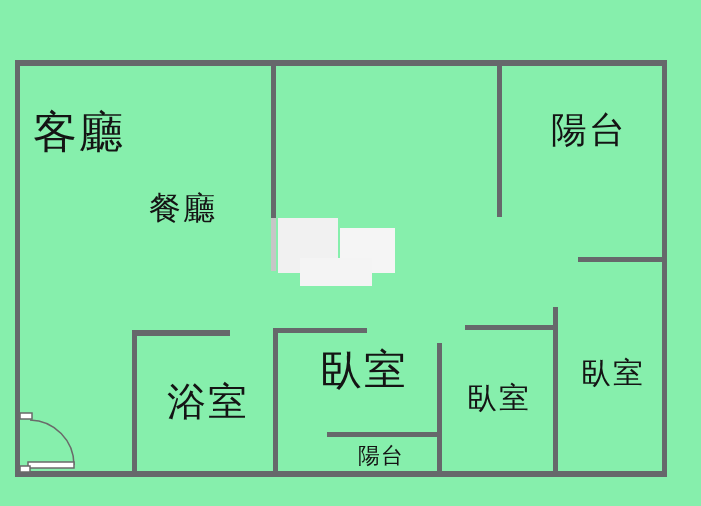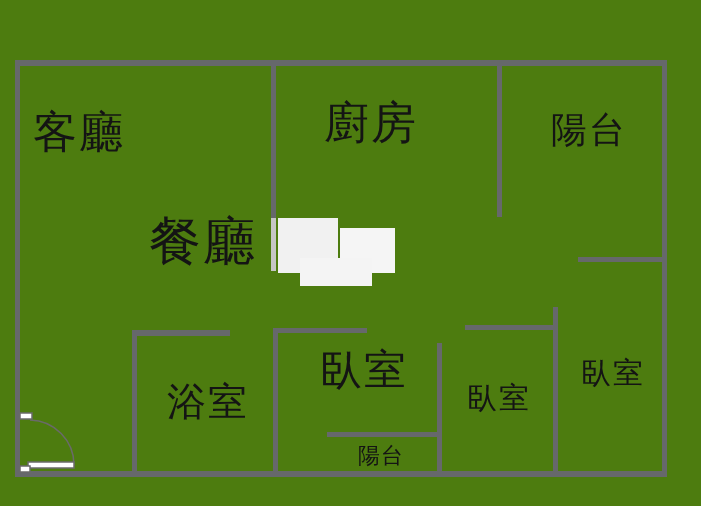--- a/index.html
+++ b/index.html
@@ -1,29 +1,29 @@
 <!DOCTYPE html>
 <html><head>
 <meta charset="utf-8">
 <style>
   html,body{margin:0;padding:0;background:#ffffff;}
   .canvas{
-    position:relative;width:701px;height:506px;background:#4d7c0f;
+    position:relative;width:701px;height:506px;background:#86efac;
     font-family:"Liberation Sans","DejaVu Sans",sans-serif;overflow:hidden;
   }
   .wall{position:absolute;background:#66686b;}
   .wall-faded{position:absolute;background:#c6c6c6;}
   .room-label{
     position:absolute;color:#141414;line-height:1;white-space:nowrap;
     letter-spacing:2px;
   }
   .lbl-living   {left:33px; top:110px;font-size:44px;}
   .lbl-kitchen  {left:324px;top:100px;font-size:45px;}
   .lbl-balcony-top{left:551px;top:112px;font-size:36px;}
-  .lbl-dining   {left:149px;top:215px;font-size:52px;}
+  .lbl-dining   {left:149px;top:192px;font-size:32px;}
   .lbl-bathroom {left:167px;top:382px;font-size:39px;}
   .lbl-bed-master{left:320px;top:349px;font-size:42px;}
   .lbl-bed-mid  {left:467px;top:383px;font-size:30px;}
   .lbl-bed-right{left:581px;top:358px;font-size:30px;}
   .lbl-balcony-bottom{left:358px;top:445px;font-size:22px;letter-spacing:1px;}
   .watermark{position:absolute;pointer-events:none;}
   .wm-block{position:absolute;background:#f1f1f1;}
   .door-svg{position:absolute;left:10px;top:405px;}
 </style>
 </head>
@@ -57,21 +57,20 @@
     <rect x="10" y="61" width="10" height="6" fill="#ffffff" stroke="#6a6a6a" stroke-width="1.5"></rect>
   </svg>
 
   <div class="watermark">
     <div class="wm-block" style="left:278px;top:218px;width:60px;height:55px;"></div>
     <div class="wm-block" style="left:340px;top:228px;width:55px;height:45px;background:#f5f5f5;"></div>
     <div class="wm-block" style="left:300px;top:258px;width:72px;height:28px;background:#f4f4f4;"></div>
   </div>
 
   <div class="room-label lbl-living">客廳</div>
-  <div class="room-label lbl-kitchen">廚房</div>
   <div class="room-label lbl-balcony-top">陽台</div>
   <div class="room-label lbl-dining">餐廳</div>
   <div class="room-label lbl-bathroom">浴室</div>
   <div class="room-label lbl-bed-master">臥室</div>
   <div class="room-label lbl-bed-mid">臥室</div>
   <div class="room-label lbl-bed-right">臥室</div>
   <div class="room-label lbl-balcony-bottom">陽台</div>
 
 </div>
 

